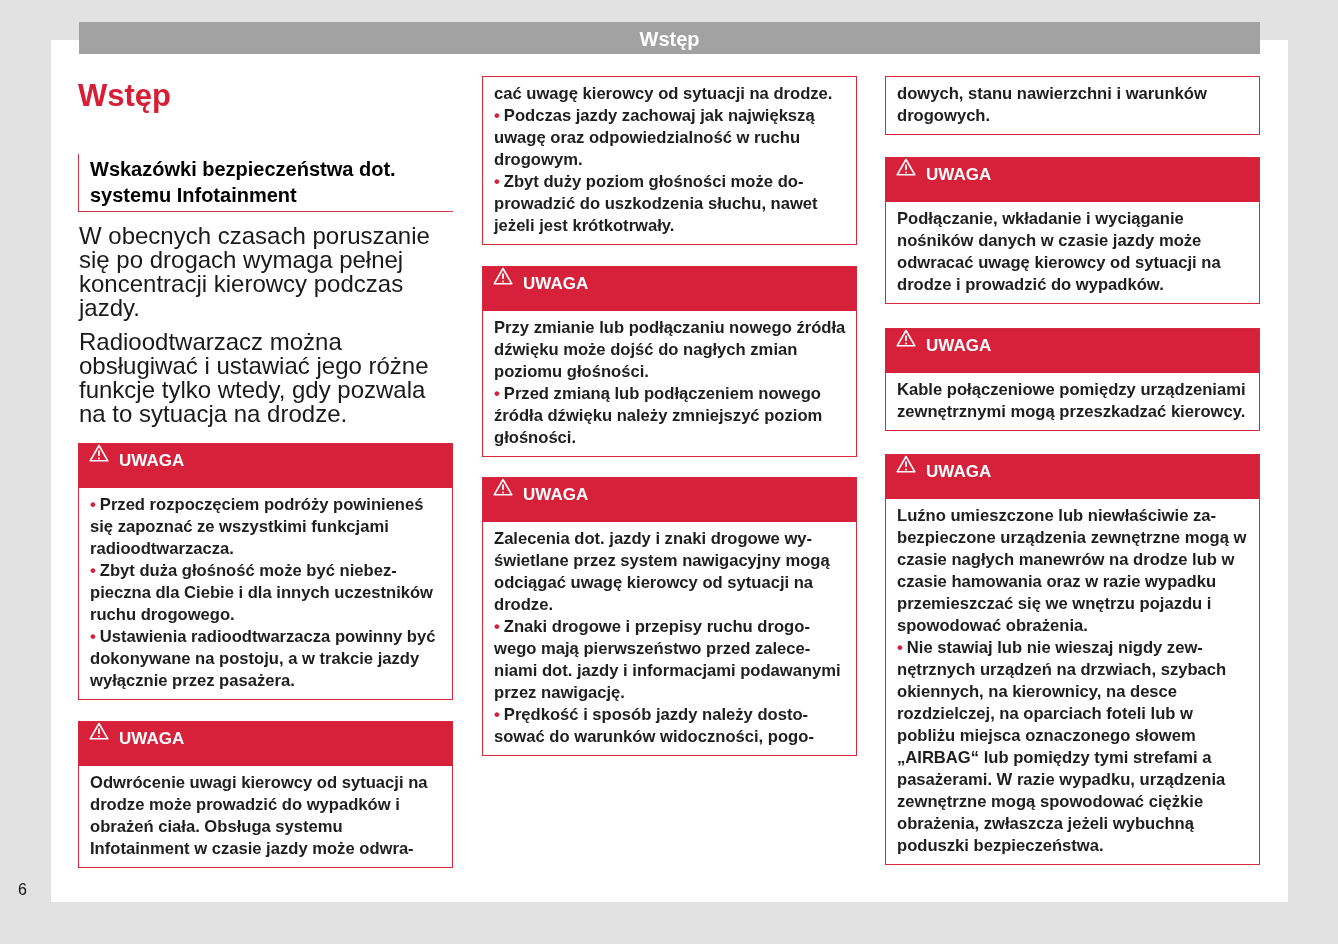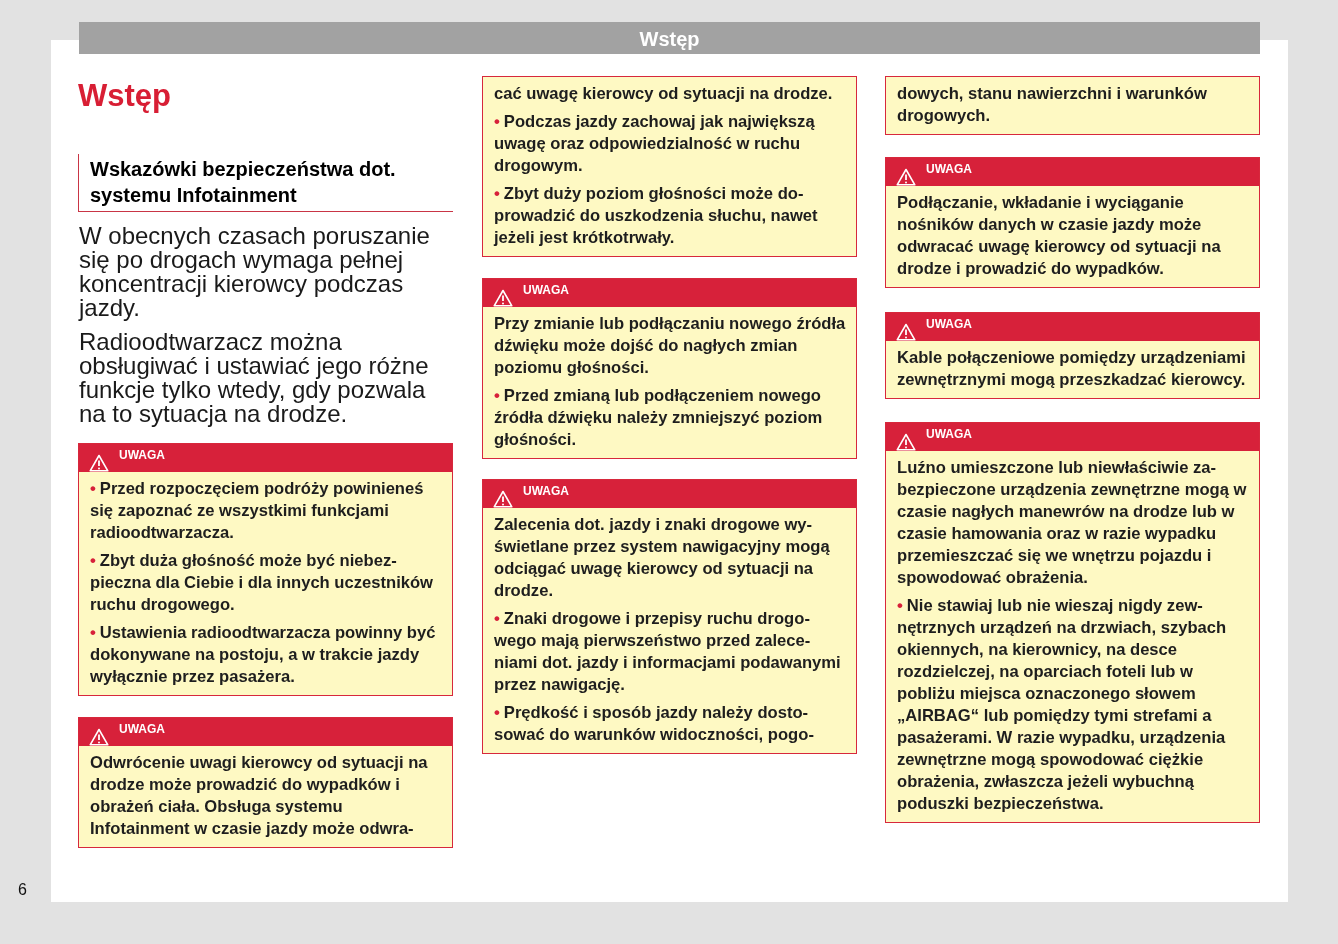--- a/index.html
+++ b/index.html
@@ -47,39 +47,39 @@
     }
     .para {
       font-size: 24px; line-height: 24px;
       margin: 12px 0 0 1px;
       color: #1a1a1a;
     }
     .para + .para { margin-top: 10px; }
 
     .warn {
       border: 1.5px solid #d7283c;
-      background: #fef9c3;
+      background: #ffffff;
       box-sizing: border-box;
     }
     .warn-head {
       background: #d7213a;
       color: #ffffff;
-      font-weight: bold; font-size: 12px;
-      height: 28px; line-height: 33px;
+      font-weight: bold; font-size: 17px;
+      height: 44px; line-height: 33px;
       padding-left: 10px;
-      display: flex; align-items: flex-end;
+      display: flex; align-items: flex-start;
     }
     .warn-head svg { margin-right: 10px; }
     .warn-body {
       padding: 6px 10px 7px 11px;
       font-weight: bold; font-size: 16.6px; line-height: 22px;
       color: #1e1e1e;
     }
     .warn-body p { margin: 0; }
-    .warn-body p + p { margin-top: 6px; }
+    .warn-body p + p { }
     .bullet { color: #d7213a; margin-right: 4px; }
   </style>
 </head>
 <body>
 
 <div class="page"></div>
 <div class="header-bar">Wstęp</div>
 
 <div class="col col1">
   <div class="title">Wstęp</div>

